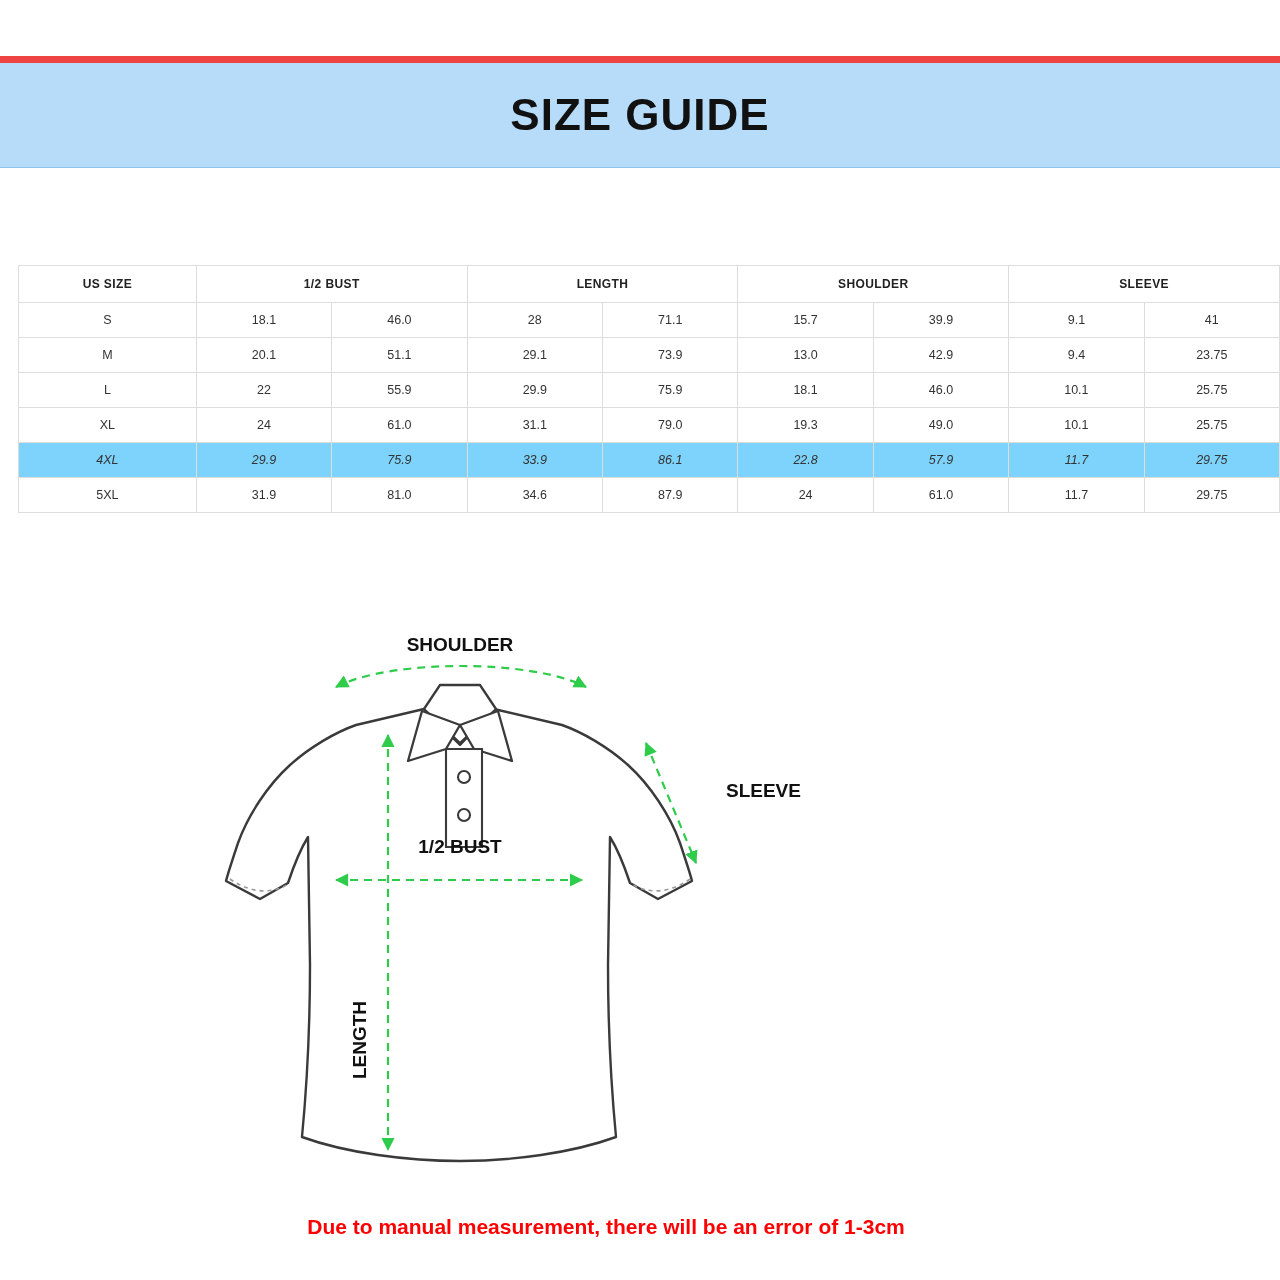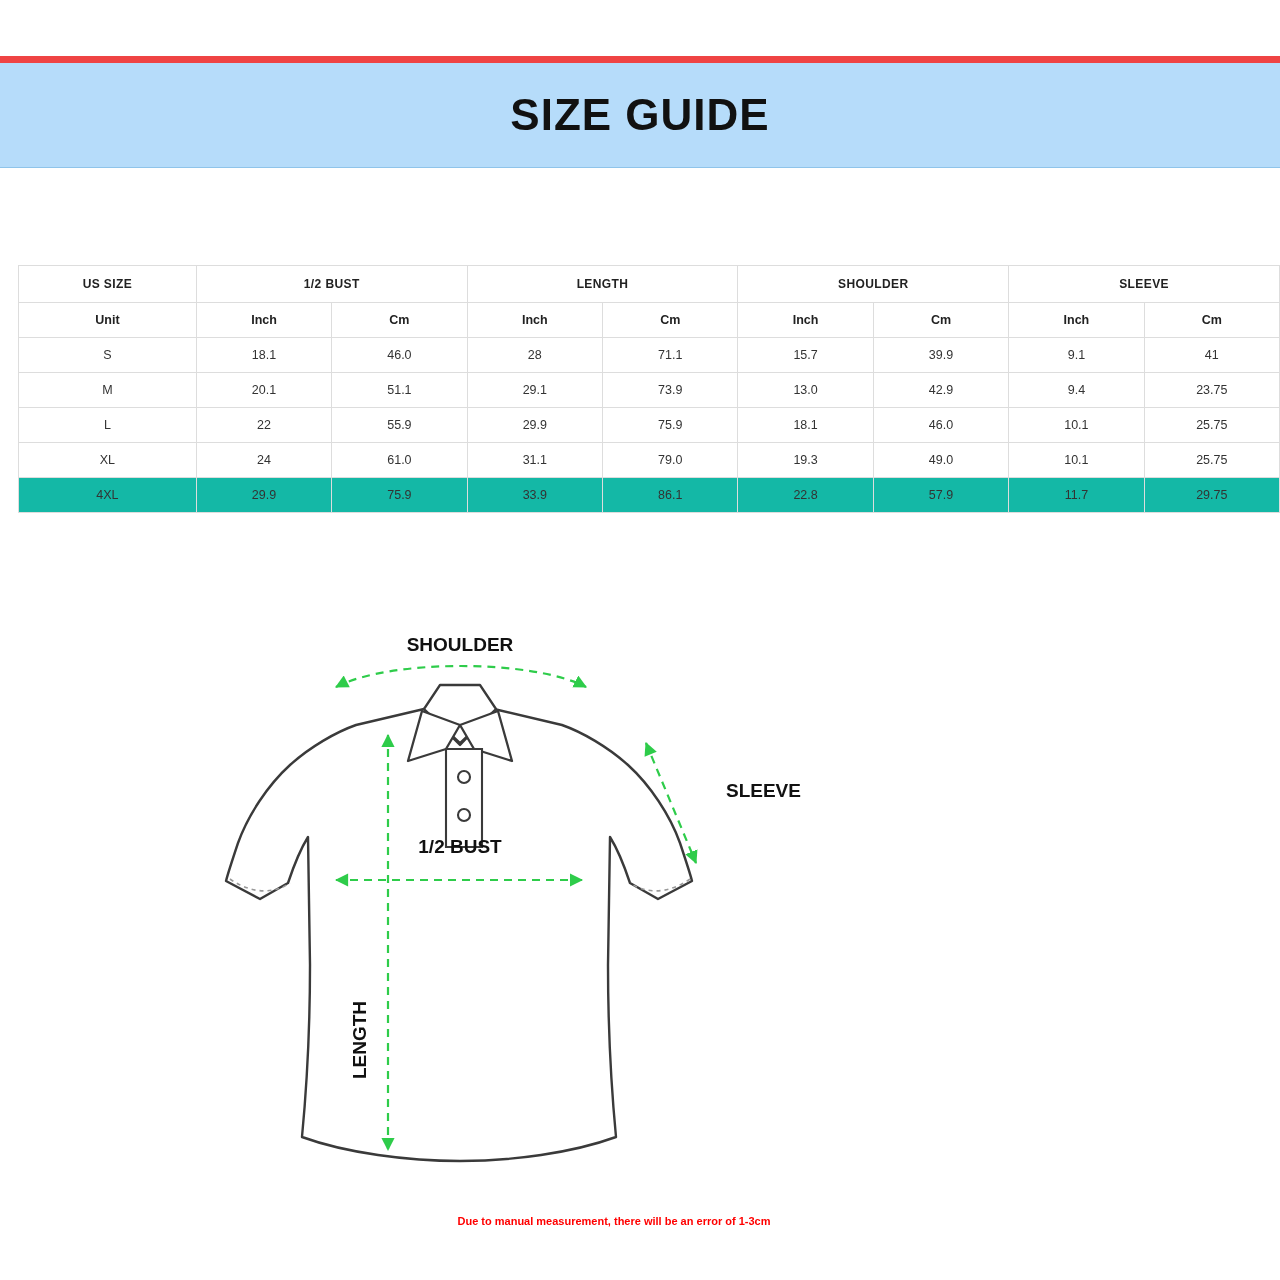--- a/index.html
+++ b/index.html
@@ -67,21 +67,22 @@
     letter-spacing: 0.4px;
     color: #222222;
     height: 36px;
   }
   table.size-table tr.unit-row td {
     font-weight: bold;
     font-size: 12.5px;
     color: #222222;
   }
   table.size-table tr.alt td {
-    background: #14b8a6;
+    background: #7dd3fc;
+    font-style: italic;
   }
   .col-size { width: 176px; }
   .col-v { width: 134px; }
 
   
   .illustration {
     position: absolute;
     left: 0;
     top: 625px;
     width: 1280px;
@@ -93,23 +94,22 @@
   }
 
   
   .footer-note {
     position: absolute;
     left: 0;
     top: 1215px;
     width: 1212px;
     text-align: center;
     color: #ff0000;
-    font-size: 11px;
-    font-weight: bold;
-    padding-left: 8px;
+    font-size: 21px;
+    font-weight: bold;
   }
 </style>
 </head>
 <body>
 
 <div class="header-banner">
   <div class="header-title">SIZE GUIDE</div>
 </div>
 
 <div class="size-table-wrap">
@@ -125,31 +125,20 @@
         <col class="col-v">
         <col class="col-v">
     </colgroup>
     <tbody>
       <tr class="head-row">
         <td>US SIZE</td>
         <td colspan="2">1/2 BUST</td>
         <td colspan="2">LENGTH</td>
         <td colspan="2">SHOULDER</td>
         <td colspan="2">SLEEVE</td>
-      </tr>
-      <tr class="unit-row">
-        <td>Unit</td>
-        <td>Inch</td>
-        <td>Cm</td>
-        <td>Inch</td>
-        <td>Cm</td>
-        <td>Inch</td>
-        <td>Cm</td>
-        <td>Inch</td>
-        <td>Cm</td>
       </tr>
 
       <tr>
         <td>S</td>
         <td>18.1</td>
         <td>46.0</td>
         <td>28</td>
         <td>71.1</td>
         <td>15.7</td>
         <td>39.9</td>
@@ -190,20 +179,31 @@
         <td>25.75</td>
       </tr>
       <tr class="alt">
         <td>4XL</td>
         <td>29.9</td>
         <td>75.9</td>
         <td>33.9</td>
         <td>86.1</td>
         <td>22.8</td>
         <td>57.9</td>
+        <td>11.7</td>
+        <td>29.75</td>
+      </tr>
+      <tr>
+        <td>5XL</td>
+        <td>31.9</td>
+        <td>81.0</td>
+        <td>34.6</td>
+        <td>87.9</td>
+        <td>24</td>
+        <td>61.0</td>
         <td>11.7</td>
         <td>29.75</td>
       </tr>
     </tbody>
   </table>
 </div>
 
 <div class="illustration">
   <svg class="illus-svg" width="1000" height="570" viewBox="0 0 1000 570">
     <defs>

